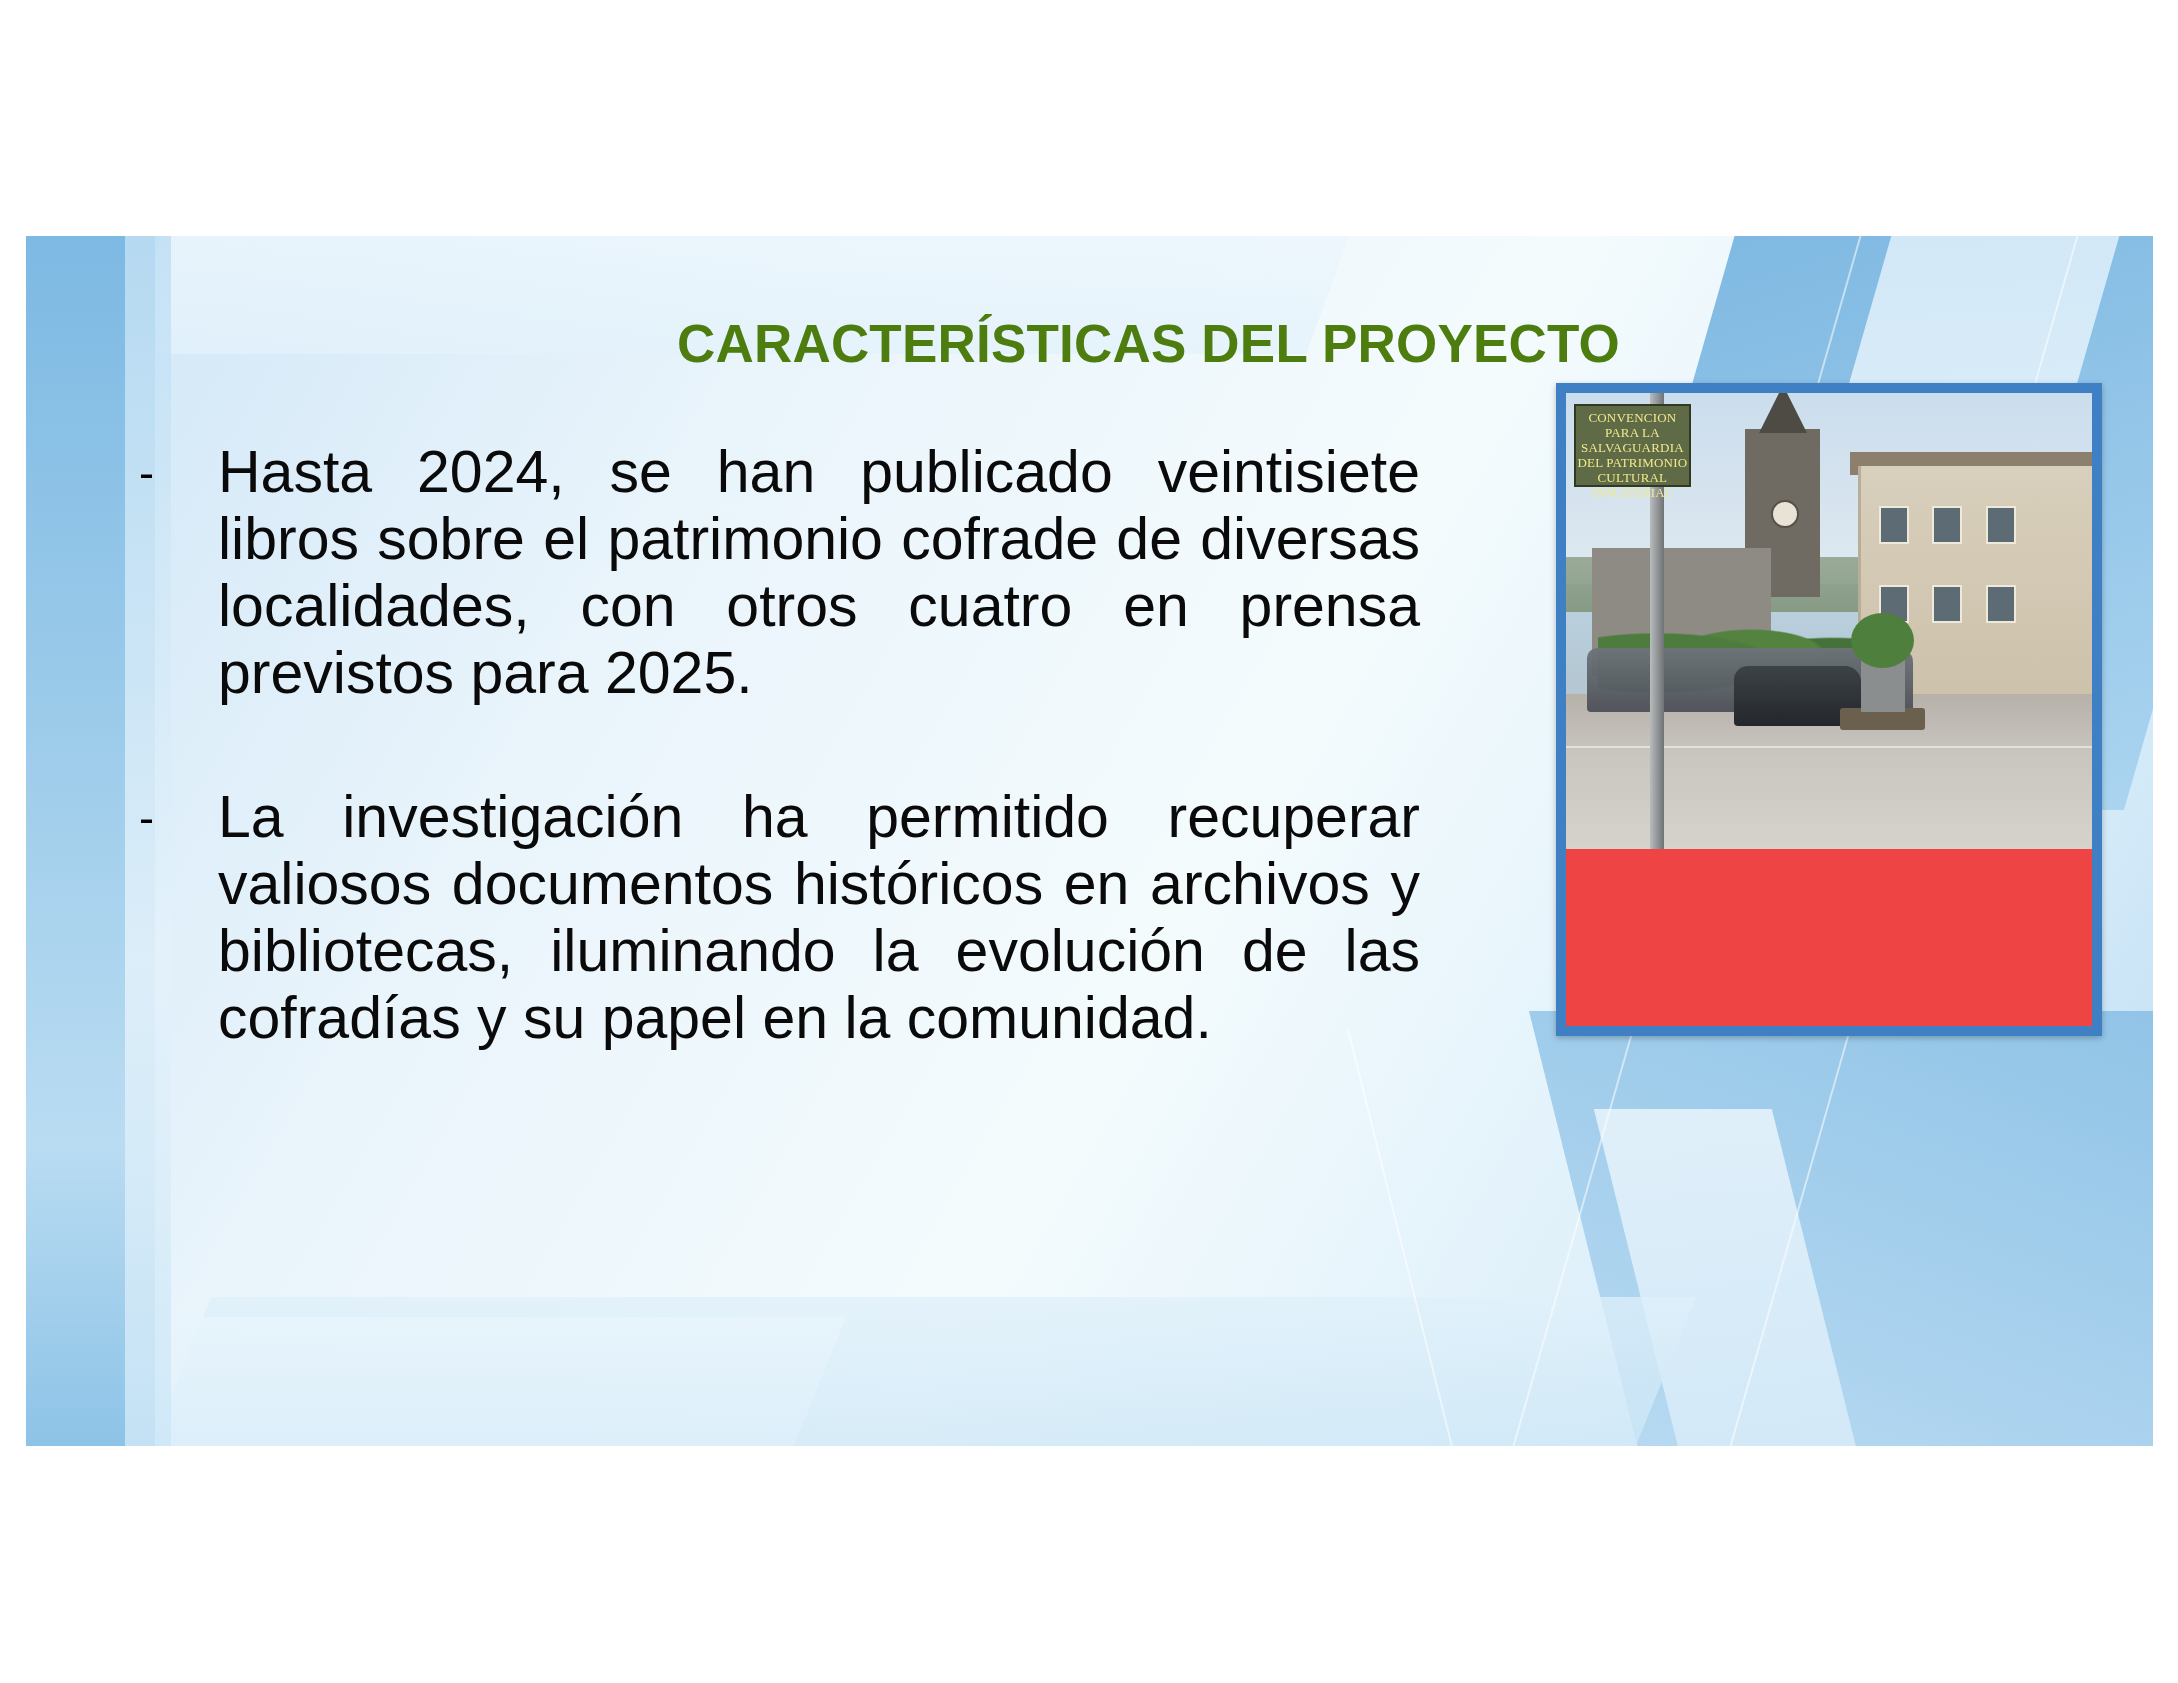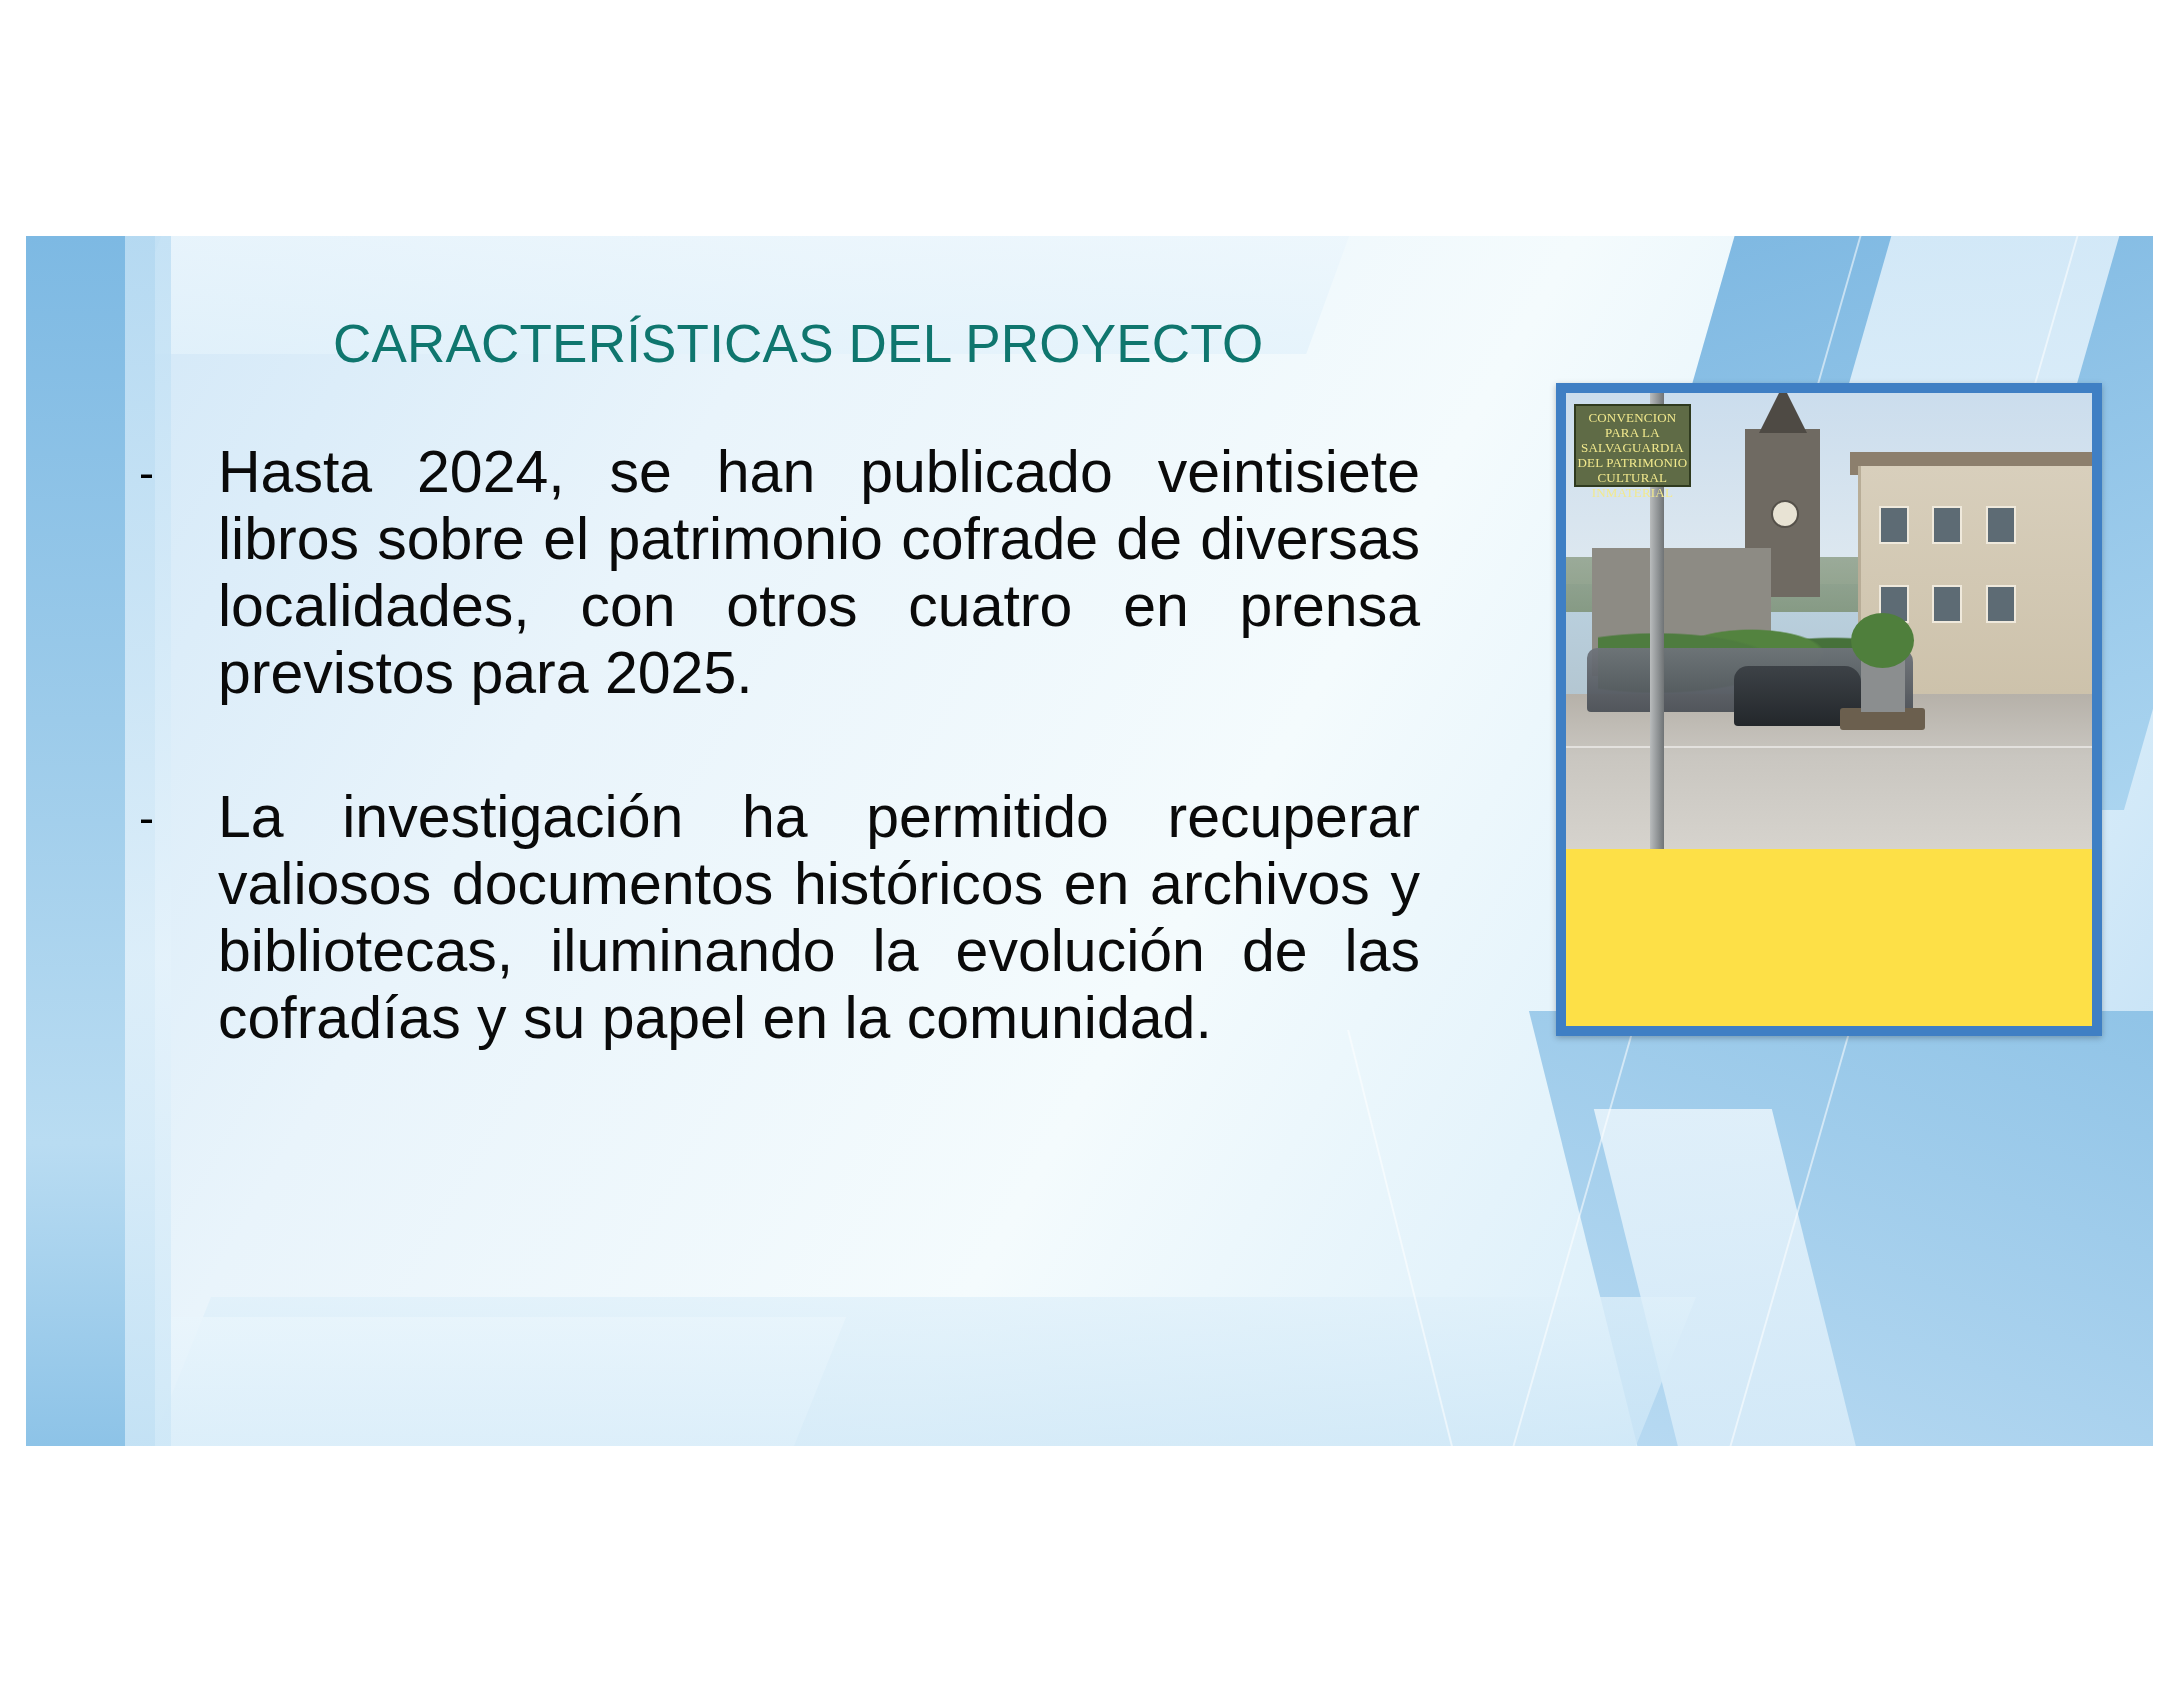--- a/index.html
+++ b/index.html
@@ -115,24 +115,25 @@
     position: absolute;
     inset: 0;
   }
 
   .slide-title {
     position: absolute;
     left: 307px;
     top: 77px;
     width: 1287px;
     font-size: 53px;
-    color: #0f766e;
+    color: #4d7c0f;
     letter-spacing: 0.2px;
     font-family: "Liberation Sans", sans-serif;
-    font-weight: 400;
+    font-weight: 700;
+    text-align: right;
   }
 
   .body-block {
     position: absolute;
     left: 107px;
     top: 203px;
     width: 1287px;
   }
 
   .bullet-row {
@@ -171,21 +172,21 @@
     background: #3f7fc4;
     padding: 10px;
     box-sizing: border-box;
     box-shadow: 0 2px 6px rgba(0,0,0,.25);
   }
   .cover-inner {
     position: relative;
     width: 100%;
     height: 100%;
     overflow: hidden;
-    background: #fde047;
+    background: #ef4444;
   }
   
   .photo {
     position: absolute;
     left: 0; top: 0;
     width: 100%;
     height: 72%;
     overflow: hidden;
     background: linear-gradient(180deg, #cfe0ea 0%, #b9cfdd 48%, #a9b6bc 100%);
   }

